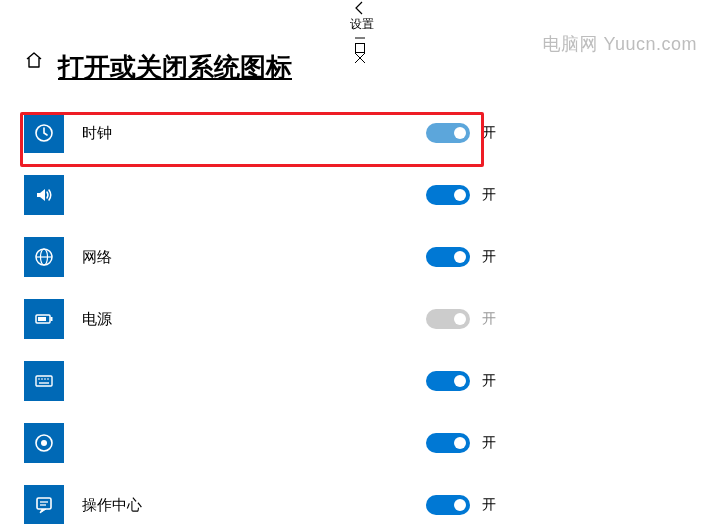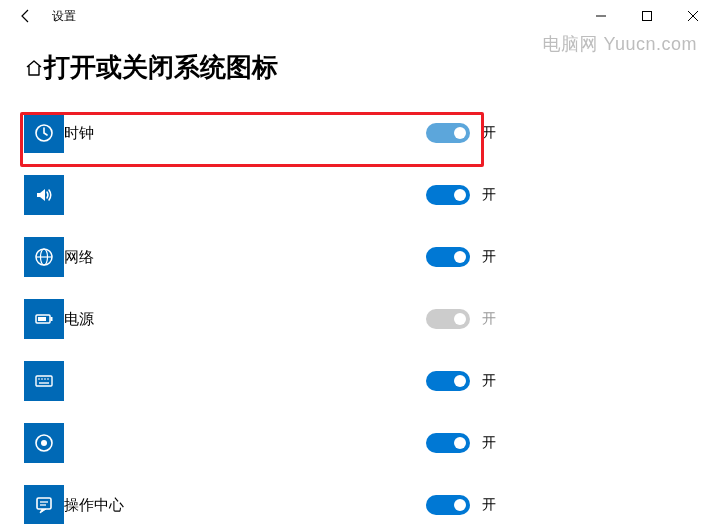--- a/index.html
+++ b/index.html
@@ -9,20 +9,21 @@
     width: 720px;
     height: 524px;
     overflow: hidden;
     position: relative;
   }
   .titlebar {
     display: flex;
     align-items: center;
     height: 32px;
     padding: 0 4px;
+    flex-direction: column;
   }
   .titlebar .back {
     width: 44px;
     display: flex;
     align-items: center;
     justify-content: center;
     font-size: 16px;
     height: 100%;
   }
   .titlebar .title {
@@ -42,41 +43,44 @@
     position: absolute;
     top: 32px;
     right: 23px;
     color: #bdbdbd;
     font-size: 18px;
     letter-spacing: 0.5px;
     font-family: "Microsoft YaHei", sans-serif;
   }
   .header {
     display: flex;
-    align-items: center;
+    align-items: flex-start;
     padding: 18px 24px 22px 24px;
+    gap: 14px;
+    text-decoration: underline;
   }
   .header .home {
     display: flex;
     align-items: center;
     justify-content: center;
   }
   .header h1 {
     font-weight: 600;
     font-size: 26px;
     color: #000;
   }
   .list {
     padding: 0 24px;
   }
   .row {
     display: flex;
     align-items: center;
     height: 52px;
     margin-bottom: 10px;
+    gap: 18px;
     position: relative;
   }
   .row .icon-box {
     width: 40px;
     height: 40px;
     background: #0069b6;
     display: flex;
     align-items: center;
     justify-content: center;
     flex-shrink: 0;

